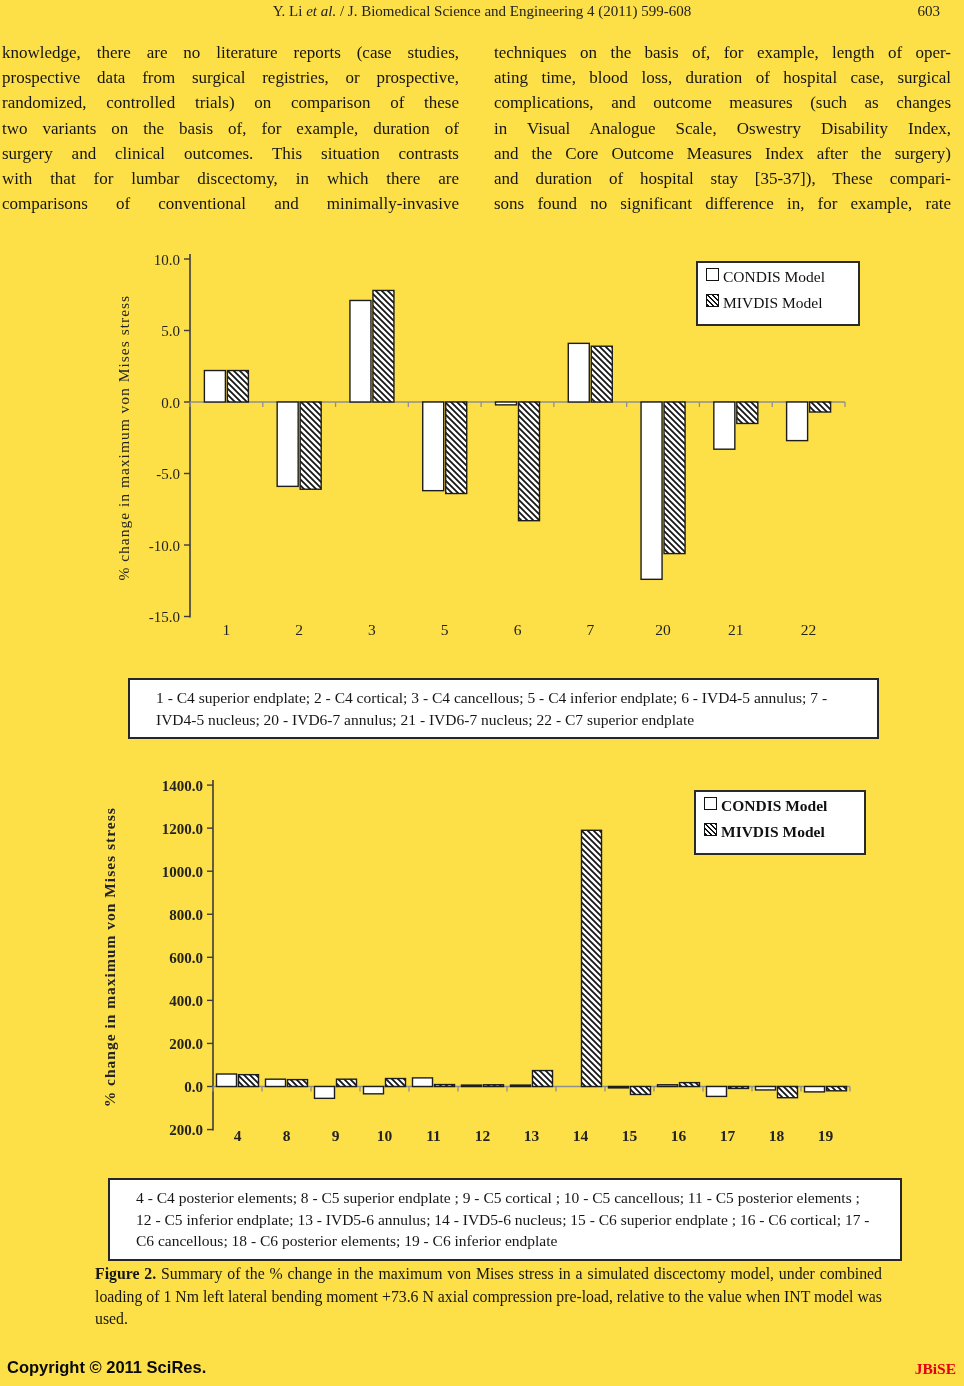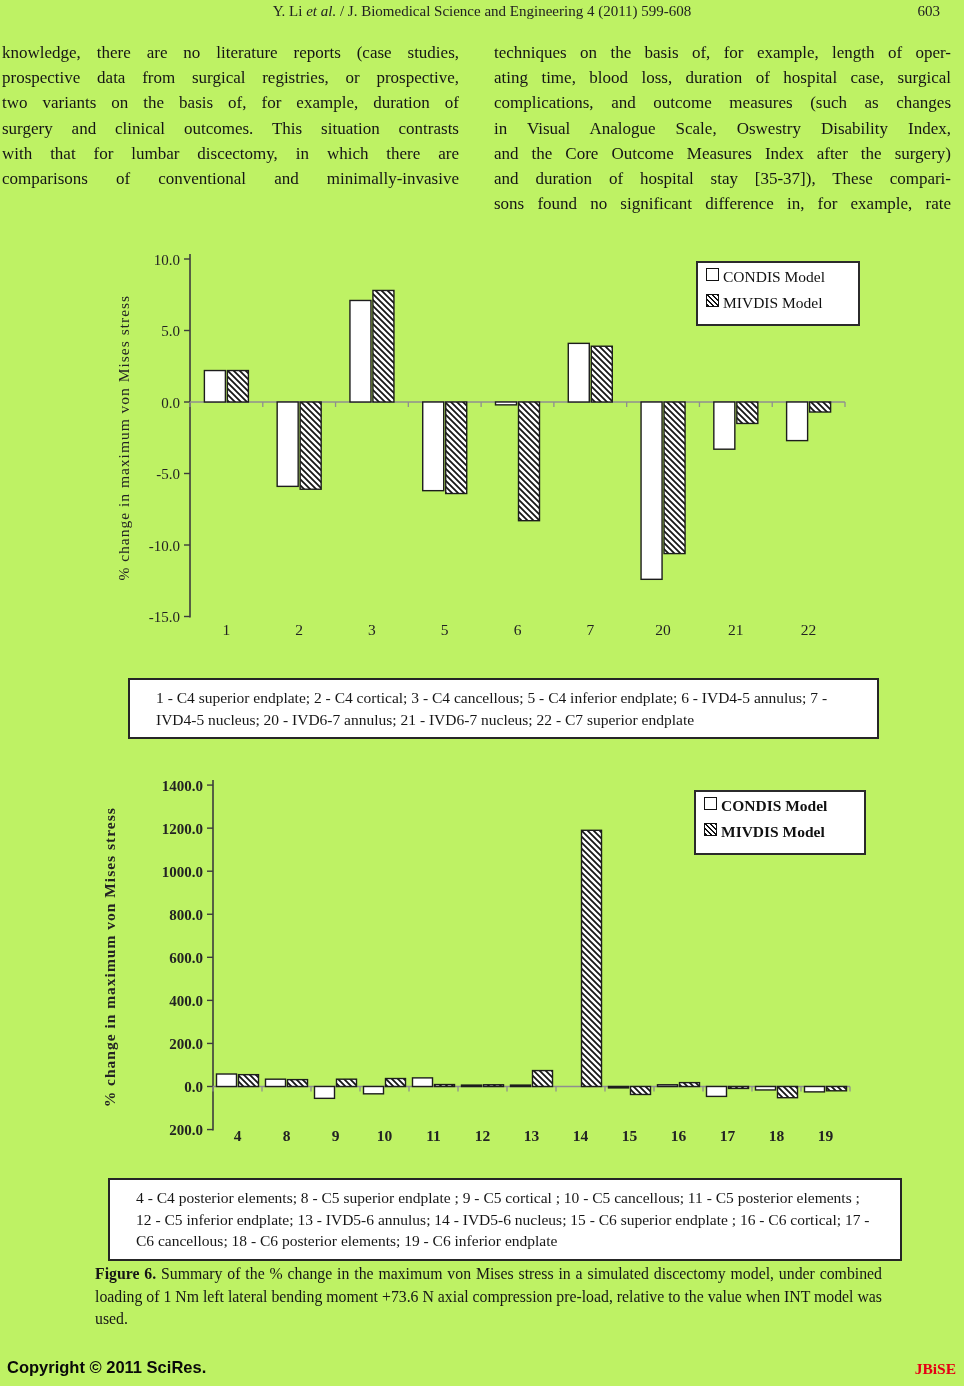--- a/index.html
+++ b/index.html
@@ -1,16 +1,16 @@
 <!DOCTYPE html>
 <html><head>
 <meta charset="utf-8">
 <style>
   html,body{margin:0;padding:0;background:#fff;}
-  .page{position:relative;width:964px;height:1386px;background:#bef264;overflow:hidden;
+  .page{position:relative;width:964px;height:1386px;background:#fde047;overflow:hidden;
         font-family:"Liberation Serif",serif;color:#1c1c1c;}
   
   .running-head{position:absolute;top:3px;left:0;width:100%;text-align:center;font-size:15px;color:#222;}
   .page-number{position:absolute;top:3px;right:24px;font-size:15px;color:#222;margin-left:30px;}
   
   .columns{position:absolute;top:40px;left:2px;width:960px;display:flex;gap:35px;}
   .col{width:457px;font-size:17px;line-height:25.2px;color:#151515;}
   .line{text-align:justify;text-align-last:justify;white-space:normal;}
   
   .chartbox{position:absolute;}
@@ -41,20 +41,21 @@
 
 <div class="page">
 
   <div class="running-head"><span>Y. Li</span> <i>et al.</i><span> / J. Biomedical Science and Engineering 4 (2011) 599-608</span></div>
   <div class="page-number">603</div>
 
   <div class="columns">
     <div class="col">
       <div class="line">knowledge, there are no literature reports (case studies,</div>
       <div class="line">prospective data from surgical registries, or prospective,</div>
+      <div class="line">randomized, controlled trials) on comparison of these</div>
       <div class="line">two variants on the basis of, for example, duration of</div>
       <div class="line">surgery and clinical outcomes. This situation contrasts</div>
       <div class="line">with that for lumbar discectomy, in which there are</div>
       <div class="line">comparisons of conventional and minimally-invasive</div>
     </div>
     <div class="col">
       <div class="line">techniques on the basis of, for example, length of oper-</div>
       <div class="line">ating time, blood loss, duration of hospital case, surgical</div>
       <div class="line">complications, and outcome measures (such as changes</div>
       <div class="line">in Visual Analogue Scale, Oswestry Disability Index,</div>
@@ -228,18 +229,18 @@
       </div>
       <div class="legend-row">
         <span class="sq hatch"></span>
         <span>MIVDIS Model</span>
       </div>
     </div>
   </div>
 
   <div class="notebox" style="left:108px;top:1178px;width:738px;">4 - C4 posterior elements; 8 - C5 superior endplate ; 9 - C5 cortical ; 10 - C5 cancellous; 11 - C5 posterior elements ; 12 - C5 inferior endplate; 13 - IVD5-6 annulus; 14 - IVD5-6 nucleus; 15 - C6 superior endplate ; 16 - C6 cortical; 17 - C6 cancellous; 18 - C6 posterior elements; 19 - C6 inferior endplate</div>
 
-  <div class="caption"><b>Figure 6.</b><span> Summary of the % change in the maximum von Mises stress in a simulated discectomy model, under combined loading of 1 Nm left lateral bending moment +73.6 N axial compression pre-load, relative to the value when INT model was used.</span></div>
+  <div class="caption"><b>Figure 2.</b><span> Summary of the % change in the maximum von Mises stress in a simulated discectomy model, under combined loading of 1 Nm left lateral bending moment +73.6 N axial compression pre-load, relative to the value when INT model was used.</span></div>
 
   <div class="copyright">Copyright © 2011 SciRes.</div>
   <div class="jbise">JBiSE</div>
 
 </div>
 
 </body></html>

